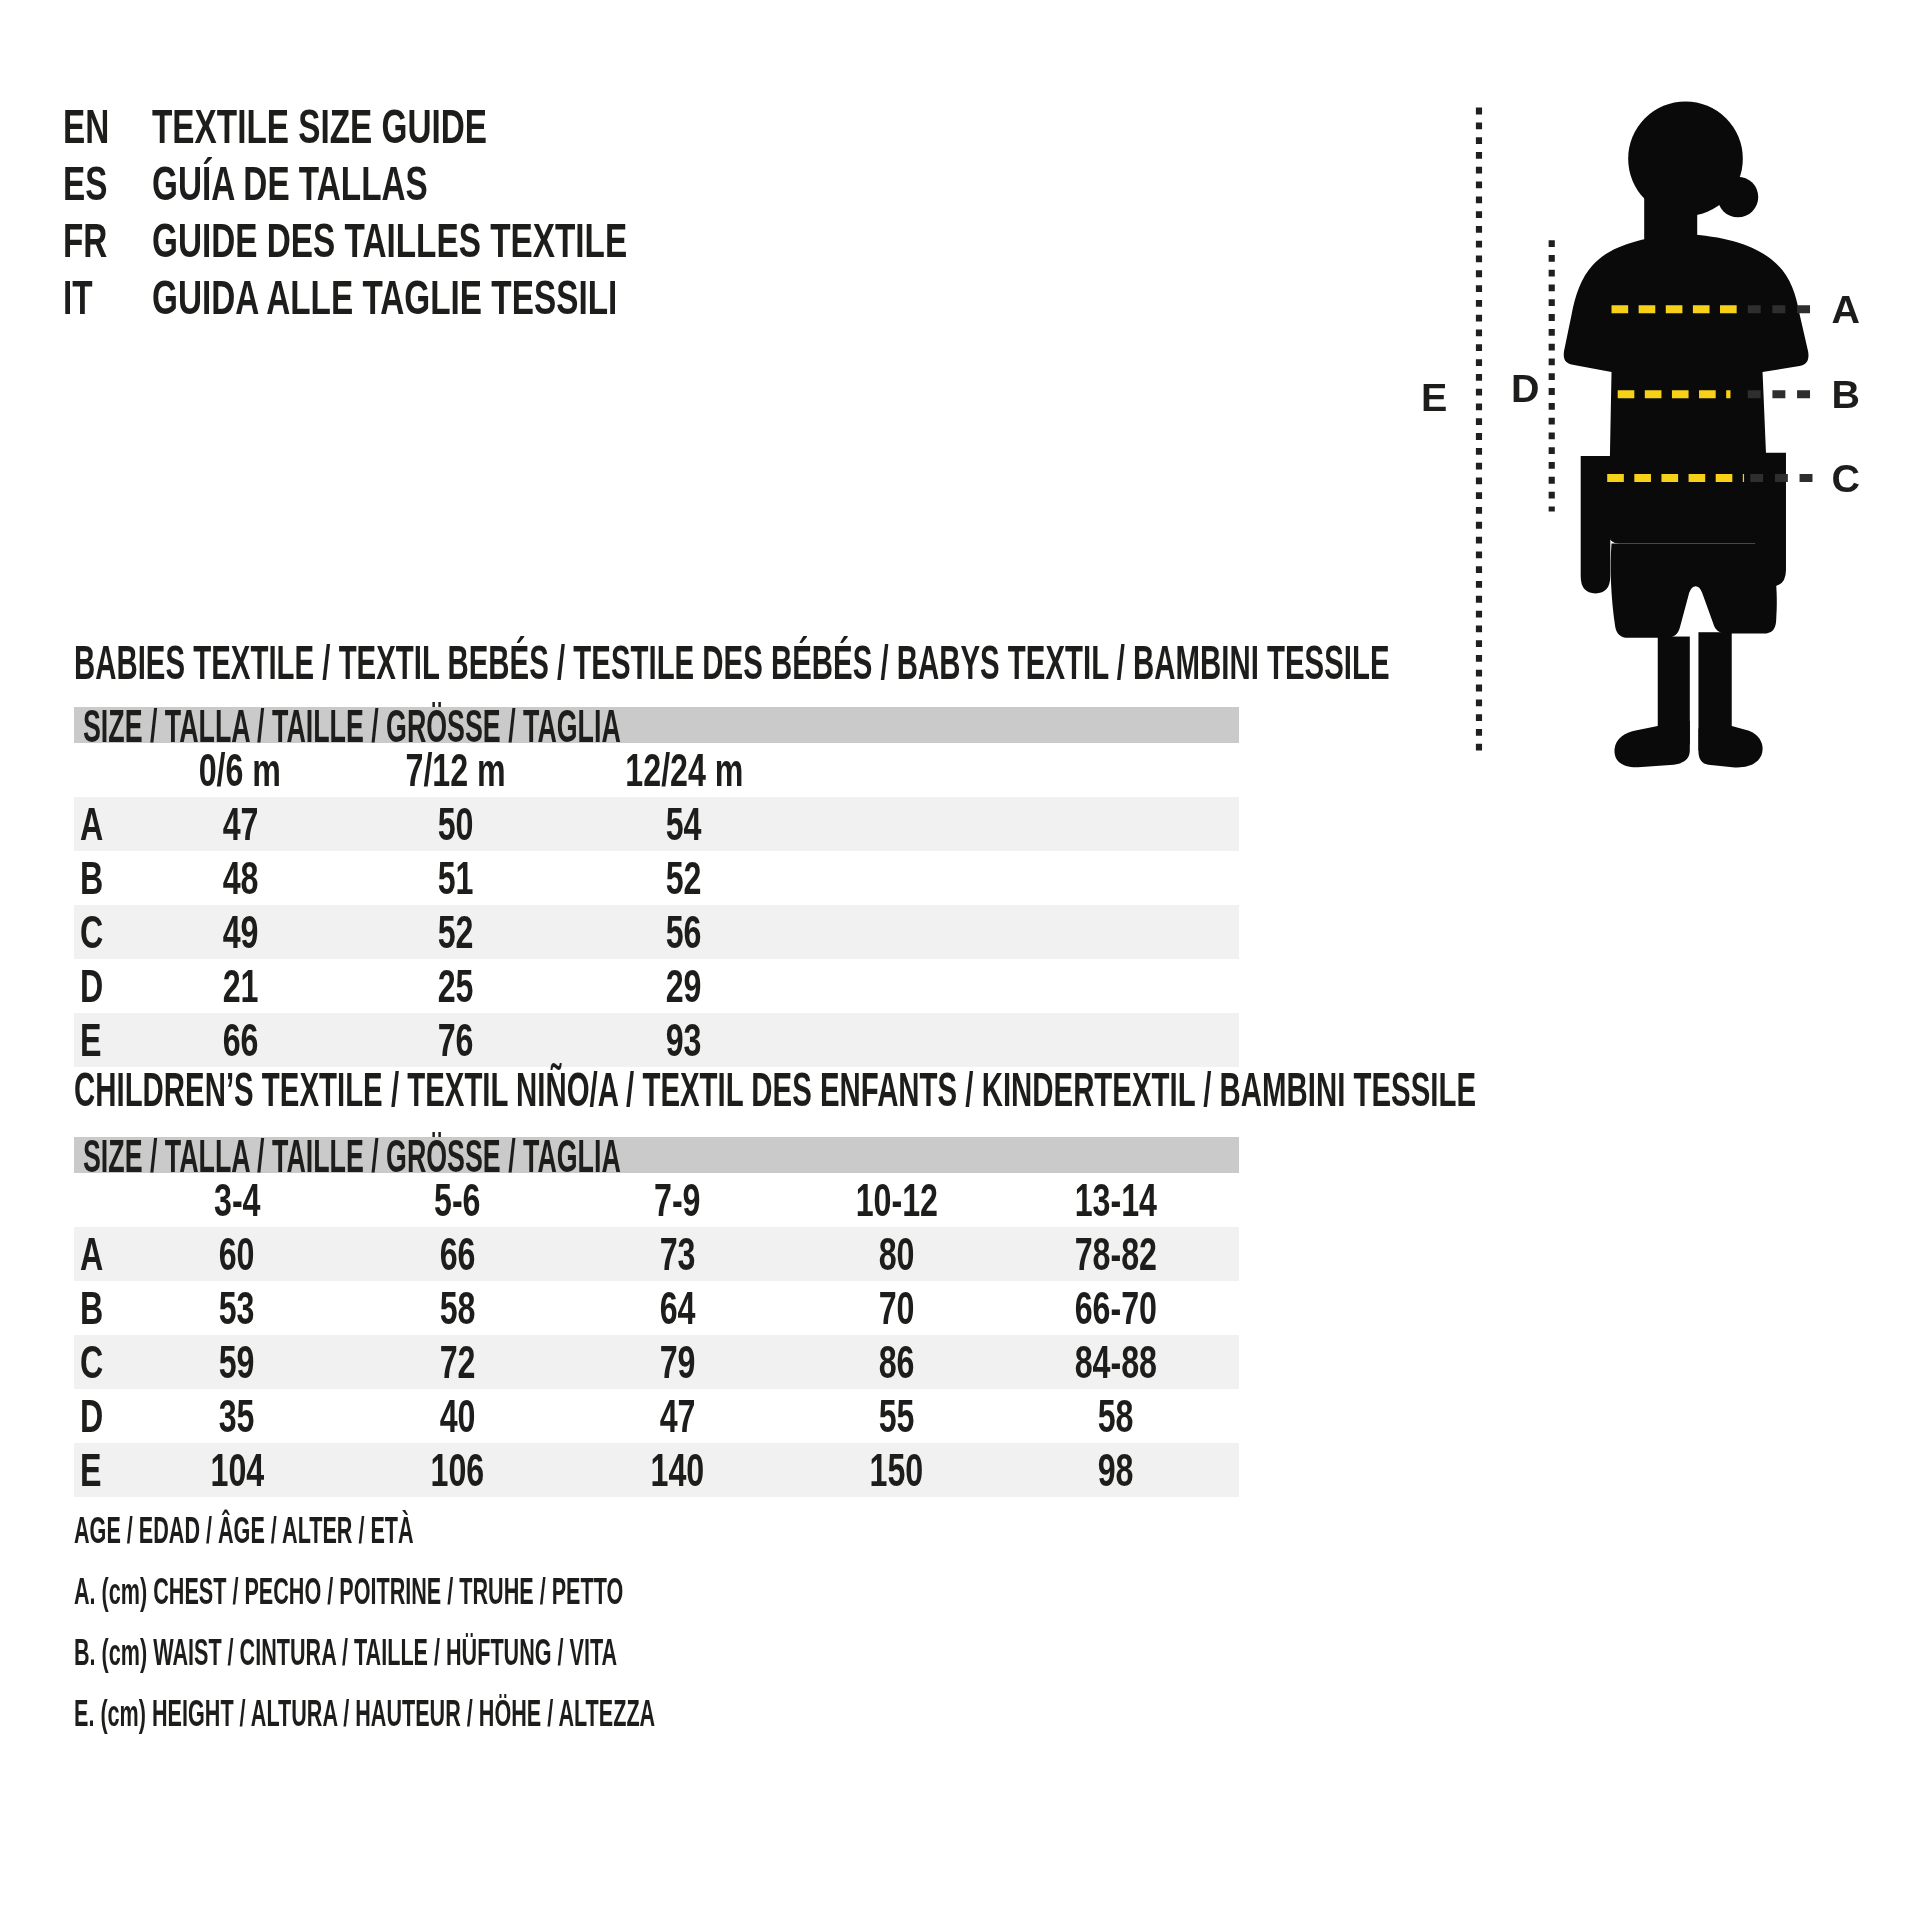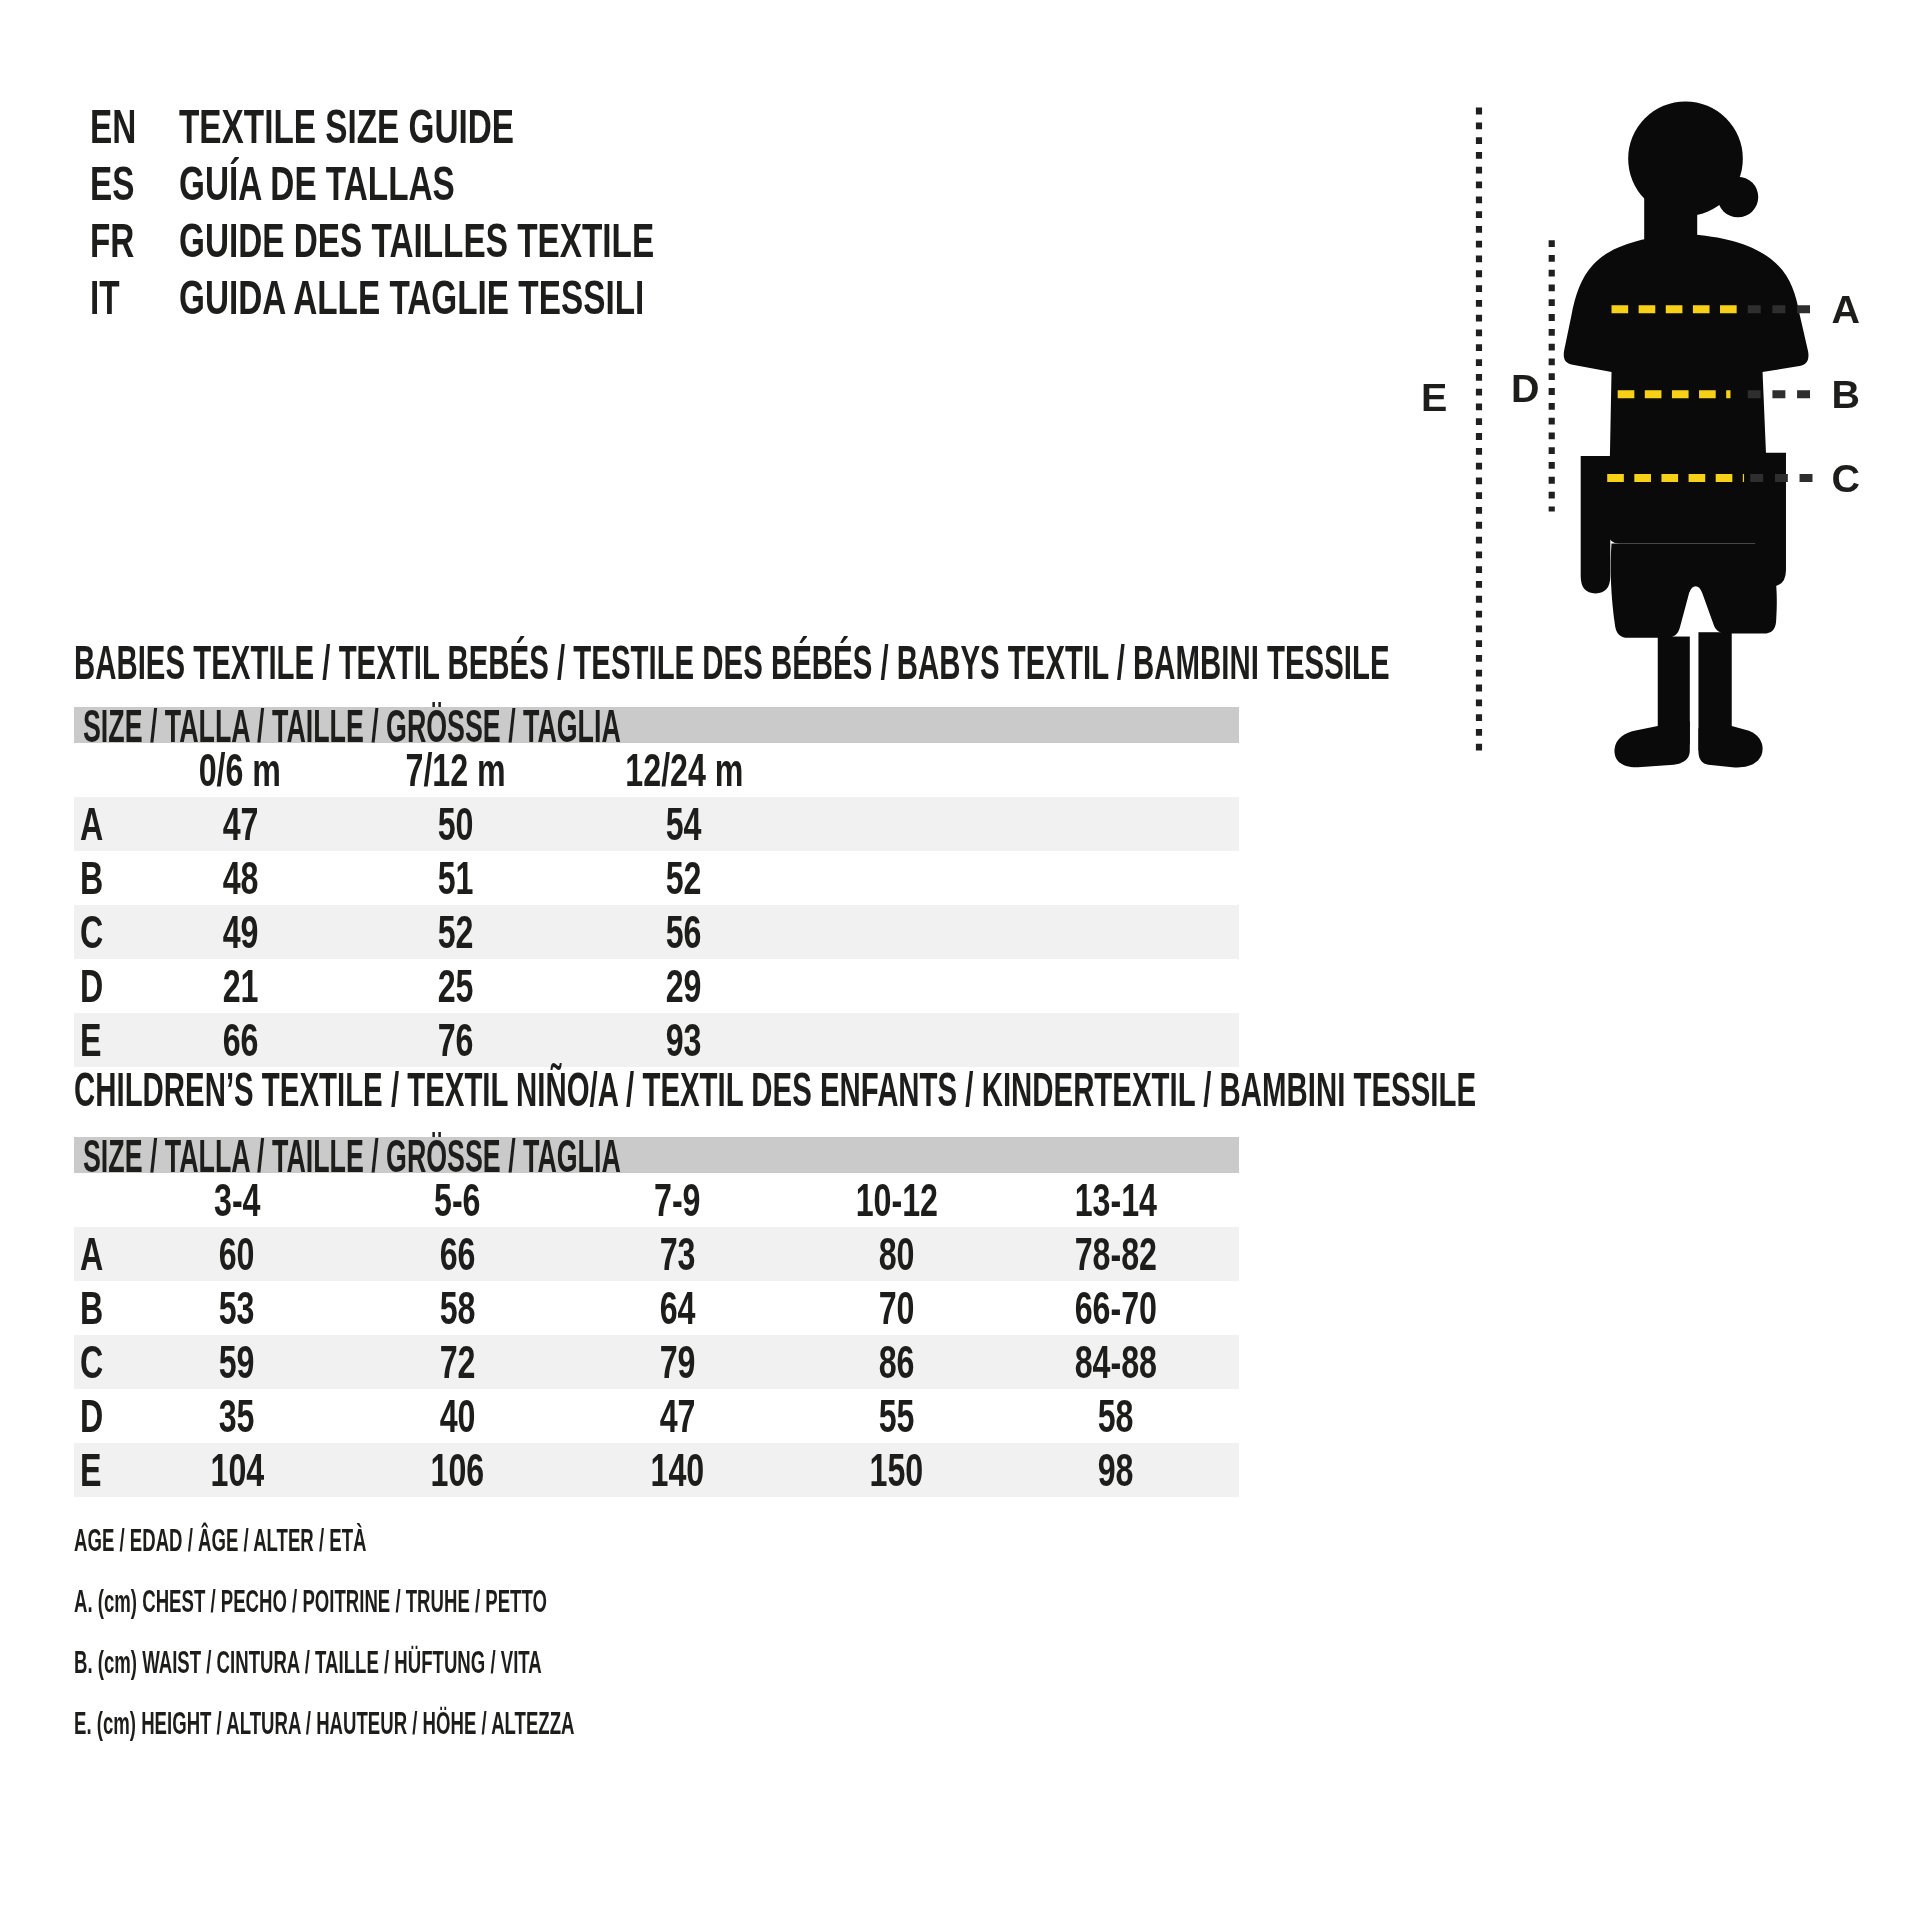--- a/index.html
+++ b/index.html
@@ -11,21 +11,21 @@
   .abs { position:absolute; }
 
   
   .c   { display:inline-block; transform:scaleX(0.60); transform-origin:0 50%; white-space:nowrap; }
   .lang{ display:inline-block; transform:scaleX(0.68); transform-origin:0 50%; white-space:nowrap; }
   .cbar{ display:inline-block; transform:scaleX(0.57); transform-origin:0 50%; white-space:nowrap; }
   .cc  { display:inline-block; transform:scaleX(0.70); transform-origin:50% 50%; white-space:nowrap; }
   .cl  { display:inline-block; transform:scaleX(0.70); transform-origin:0 50%; white-space:nowrap; }
 
   
-  #lang-block { left:90px; top:97px; }
+  #lang-block { left:63px; top:97px; }
   .lang-row { display:flex; align-items:center; height:57px; font-size:49px; }
   .lang-row .code { width:89px; flex:0 0 89px; }
 
   
   .section-heading { left:74px; height:47px; display:flex; align-items:center; font-size:49px; }
   #babies-heading   { top:638px; }
   #children-heading { top:1065px; }
 
   
   .size-table-wrap { left:74px; width:1165px; }
@@ -35,21 +35,21 @@
     height:36px; background:#cacaca; display:flex; align-items:center;
     padding-left:8.6px; font-size:47px;
   }
   table.sizes { border-collapse:collapse; table-layout:fixed; width:1165px; }
   table.sizes td { height:45px; padding:0; text-align:center; vertical-align:middle; font-size:46px; }
   table.sizes td.rowlab { text-align:left; padding-left:6.2px; }
   tr.shade { background:#f1f1f1; }
 
   
   #legend { left:74px; top:1510px; }
-  .legend-row { display:flex; align-items:center; height:61px; font-size:31px; }
+  .legend-row { display:flex; height:61px; font-size:36px; }
 
   
   #figure { left:1405px; top:86px; width:524px; height:709px; }
   #figure svg { display:block; width:524px; height:709px; }
   #figure text { font-family:"Liberation Sans","DejaVu Sans",sans-serif; font-weight:700; fill:#1d1d1b; }
 </style>
 </head>
 <body>
 
 <div id="lang-block" class="abs">

